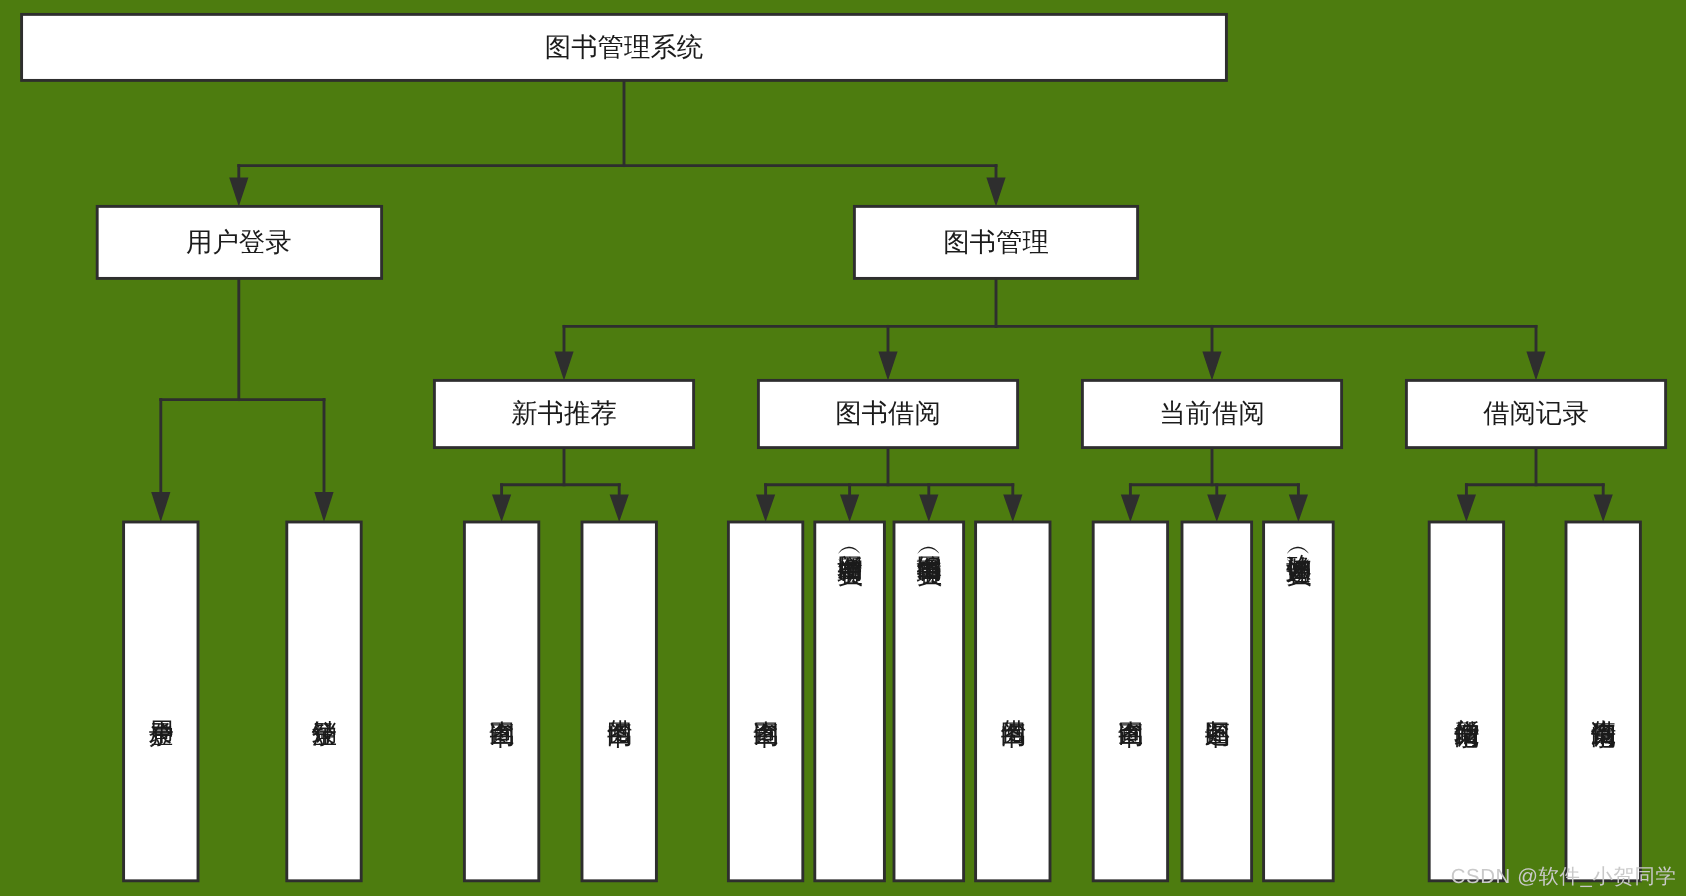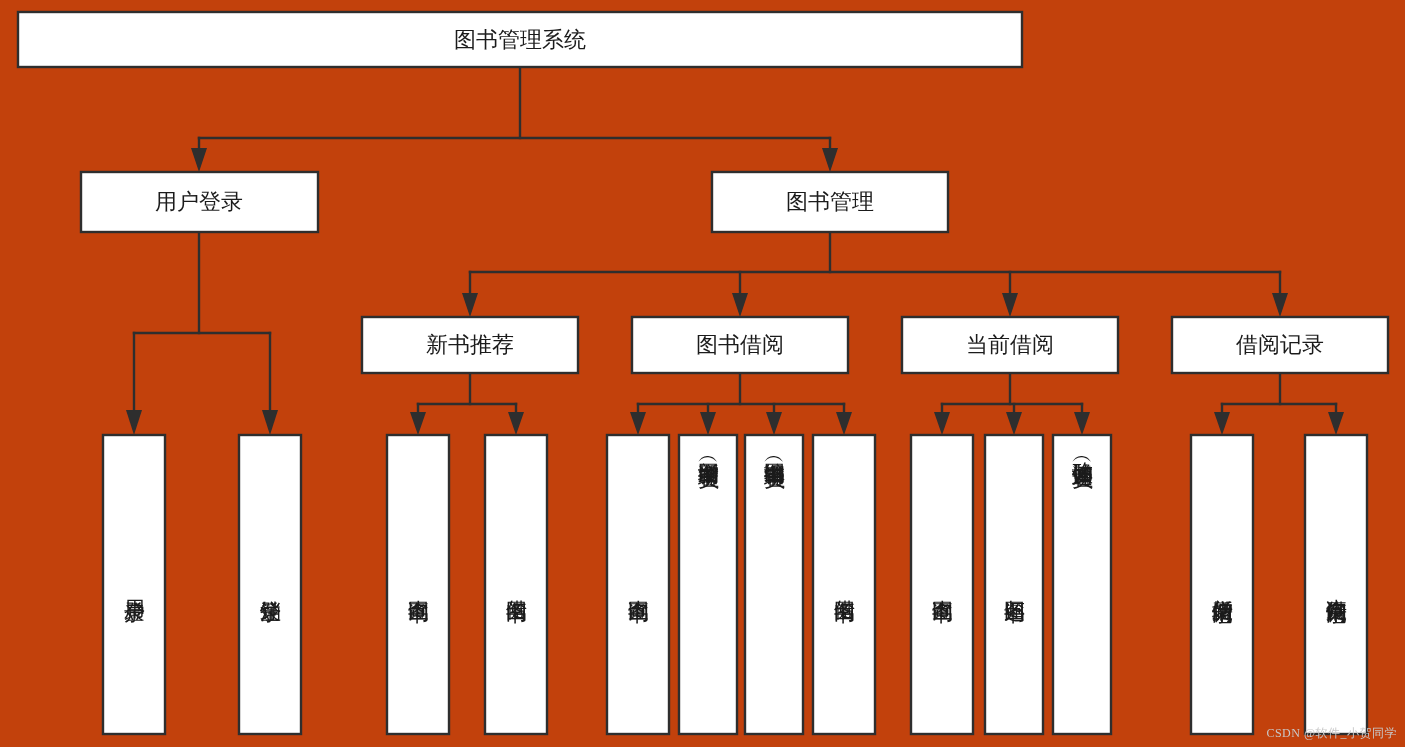--- a/index.html
+++ b/index.html
@@ -7,21 +7,21 @@
     padding: 0;
     background: #ffffff;
   }
   body {
     font-family: "DejaVu Sans", "Liberation Sans", sans-serif;
   }
   #diagram-root {
     position: relative;
     width: 1405px;
     height: 747px;
-    background: #c2410c;
+    background: #4d7c0f;
     overflow: hidden;
   }
   svg#tree-svg {
     position: absolute;
     left: 0;
     top: 0;
     width: 1405px;
     height: 747px;
     display: block;
   }
@@ -61,22 +61,22 @@
     text-align: center;
     display: flex;
     align-items: center;
     justify-content: center;
     pointer-events: none;
   }
   .watermark {
     position: absolute;
     right: 8px;
     bottom: 5px;
-    font-family: Liberation Serif, serif;
-    font-size: 12px;
+    font-family: Liberation Sans, sans-serif;
+    font-size: 17px;
     color: #c9c9c9;
     white-space: nowrap;
     letter-spacing: 0.5px;
   }
 </style>
 </head>
 <body>
 
 <div id="diagram-root">
 

